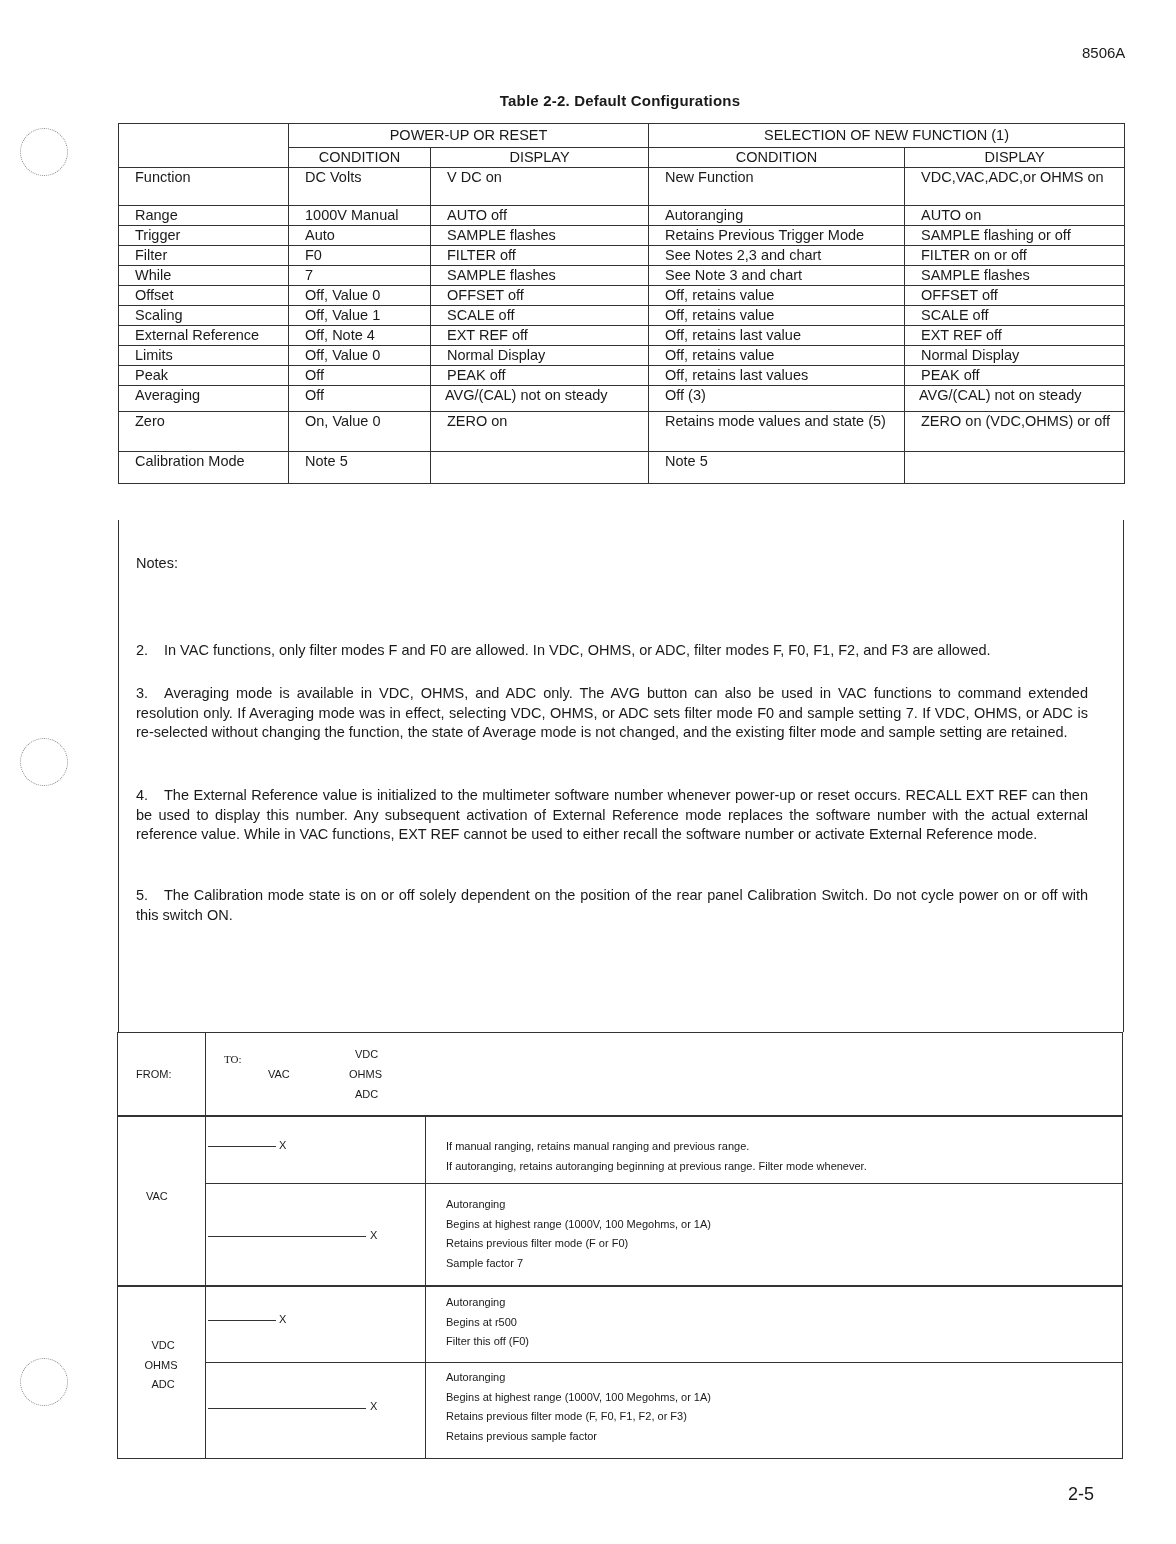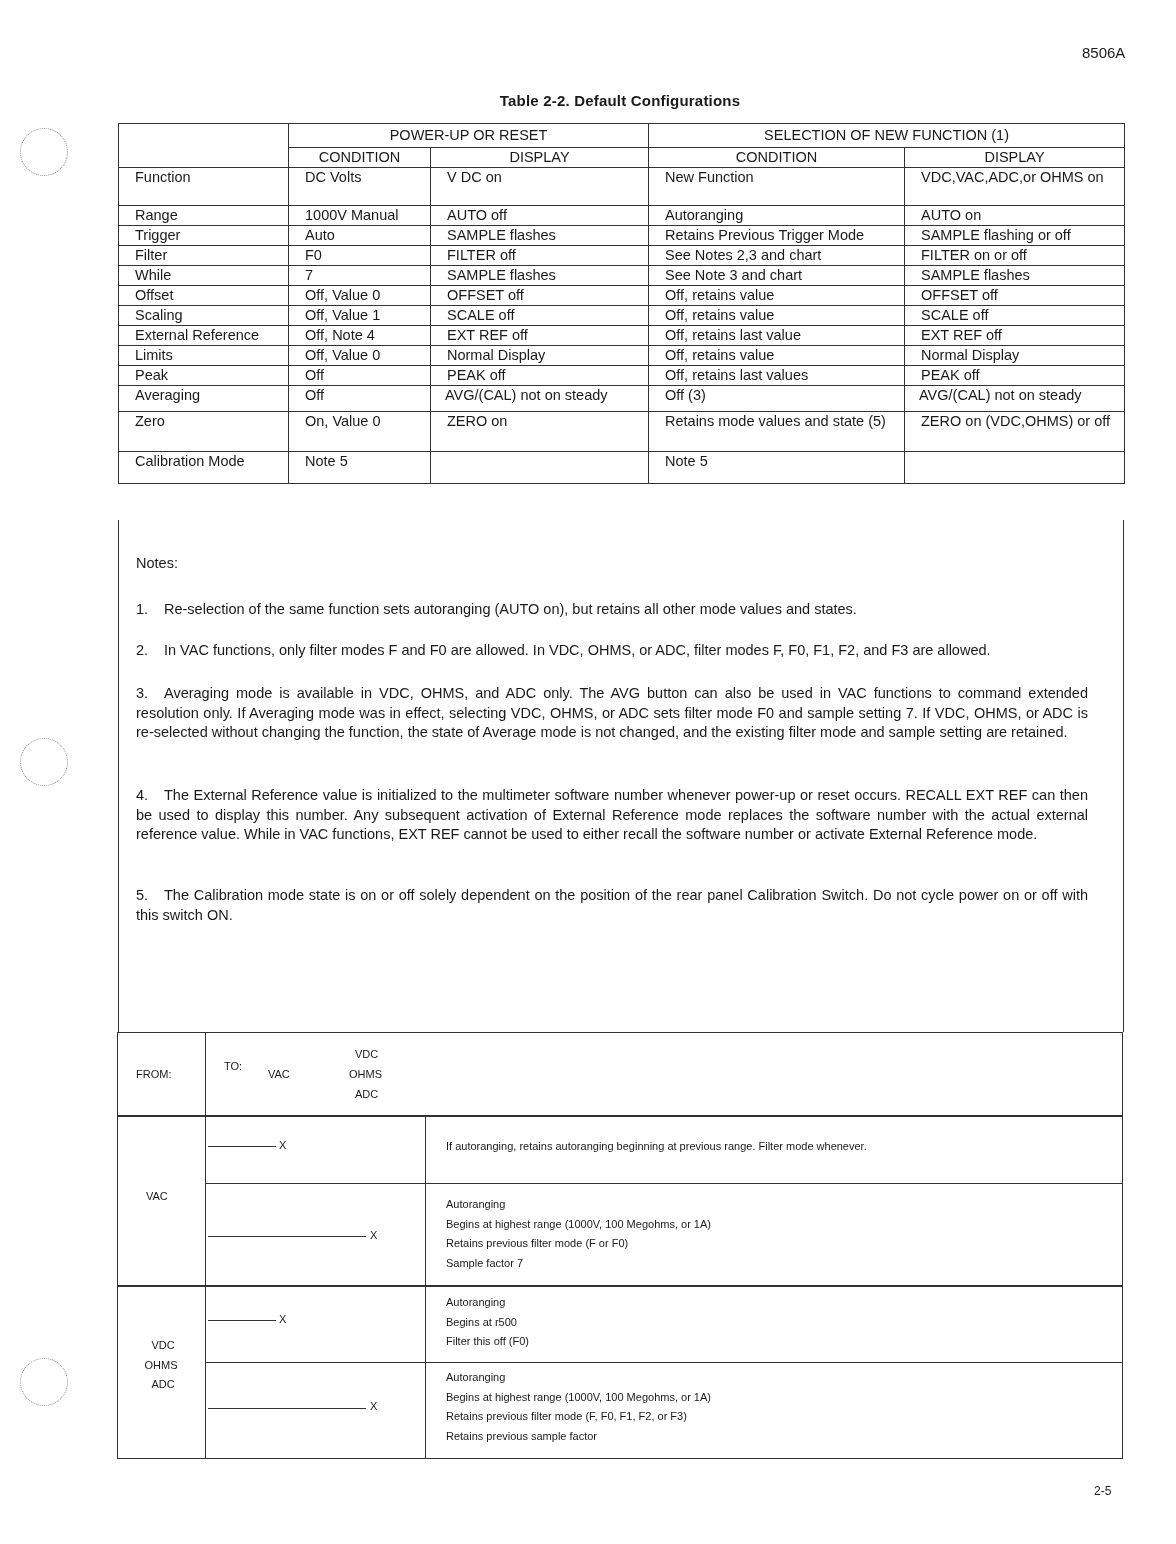--- a/index.html
+++ b/index.html
@@ -2,21 +2,21 @@
 <html><head>
 <meta charset="utf-8">
 <style>
   html, body { margin:0; padding:0; background:#ffffff; }
   body { width:1176px; height:1544px; position:relative; overflow:hidden;
          font-family:"Liberation Sans", sans-serif; color:#1a1a1a; }
   .punch { position:absolute; width:46px; height:46px; border:1px dotted #888; border-radius:50%; }
   #page-id { position:absolute; left:1082px; top:44px; font-size:15px;text-align:center; }
   #table-title { position:absolute; left:0; width:1240px; top:92px; text-align:center;
                  font-weight:bold; font-size:15px; letter-spacing:0.2px; }
-  #page-num { position:absolute; left:1094px; top:1484px; font-size:12px; }
+  #page-num { position:absolute; left:1068px; top:1484px; font-size:18px; }
 
   
   #main-table { position:absolute; left:118px; top:123px; width:1006px; border-collapse:collapse;
                 font-size:14.5px; table-layout:fixed; }
   #main-table td, #main-table th { border:1px solid #333; padding:1px 6px 1px 16px; vertical-align:top;
                 font-weight:normal; text-align:left; line-height:17px; }
   #main-table th { text-align:center; padding:3px 4px; }
   #main-table .hdr2 th { padding:1px 4px; }
 
   
@@ -152,47 +152,47 @@
         <td>Note 5</td>
         <td></td>
         <td>Note 5</td>
         <td></td>
       </tr>
 </tbody>
   </table>
 
 <div id="notes">
   <div class="lbl">Notes:</div>
-  <div class="note" style="top:80px;"><span class="num">1.</span><span>Re-selection of the same function sets autoranging (AUTO on), but retains all other mode values and states.</span></div>
   <div class="note" style="top:121px;"><span class="num">2.</span><span>In VAC functions, only filter modes F and F0 are allowed. In VDC, OHMS, or ADC, filter modes F, F0, F1, F2, and F3 are allowed.</span></div>
   <div class="note" style="top:164px;"><span class="num">3.</span><span>Averaging mode is available in VDC, OHMS, and ADC only. The AVG button can also be used in VAC functions to command extended resolution only. If Averaging mode was in effect, selecting VDC, OHMS, or ADC sets filter mode F0 and sample setting 7. If VDC, OHMS, or ADC is re-selected without changing the function, the state of Average mode is not changed, and the existing filter mode and sample setting are retained.</span></div>
   <div class="note" style="top:266px;"><span class="num">4.</span><span>The External Reference value is initialized to the multimeter software number whenever power-up or reset occurs. RECALL EXT REF can then be used to display this number. Any subsequent activation of External Reference mode replaces the software number with the actual external reference value. While in VAC functions, EXT REF cannot be used to either recall the software number or activate External Reference mode.</span></div>
   <div class="note" style="top:366px;"><span class="num">5.</span><span>The Calibration mode state is on or off solely dependent on the position of the rear panel Calibration Switch. Do not cycle power on or off with this switch ON.</span></div>
 </div>
 
 <div id="chart">
 
   <div class="cl" style="left:87px;top:0;width:1px;height:425px;"></div>
   <div class="cl" style="left:0;top:82px;width:1004px;height:1.5px;"></div>
   <div class="cl" style="left:307px;top:82px;width:1px;height:343px;"></div>
   <div class="cl" style="left:87px;top:150px;width:917px;height:1px;"></div>
   <div class="cl" style="left:0;top:252px;width:1004px;height:1.5px;"></div>
   <div class="cl" style="left:87px;top:329px;width:917px;height:1px;"></div>
 
   <div class="tx" style="left:18px;top:32px;">FROM:</div>
-  <div class="tx" style="left:106px;top:24px;">TO:</div>
+  <div class="tx" style="left:106px;top:17px;font-family:Liberation Serif, serif;">TO:</div>
   <div class="tx" style="left:150px;top:32px;">VAC</div>
   <div class="tx" style="left:237px;top:12px;">VDC</div>
   <div class="tx" style="left:231px;top:32px;">OHMS</div>
   <div class="tx" style="left:237px;top:52px;">ADC</div>
 
   <div class="tx" style="left:28px;top:154px;">VAC</div>
   <div class="dash" style="left:90px;top:113px;width:68px;"></div>
   <div class="tx" style="left:161px;top:103px;">X</div>
   <div class="tx" style="left:328px;top:104px;">
+    <div>If manual ranging, retains manual ranging and previous range.</div>
     <div>If autoranging, retains autoranging beginning at previous range. Filter mode whenever.</div>
   </div>
   <div class="dash" style="left:90px;top:203px;width:158px;"></div>
   <div class="tx" style="left:252px;top:193px;">X</div>
   <div class="tx" style="left:328px;top:162px;">
     <div>Autoranging</div>
     <div>Begins at highest range (1000V, 100 Megohms, or 1A)</div>
     <div>Retains previous filter mode (F or F0)</div>
     <div>Sample factor 7</div>
   </div>

